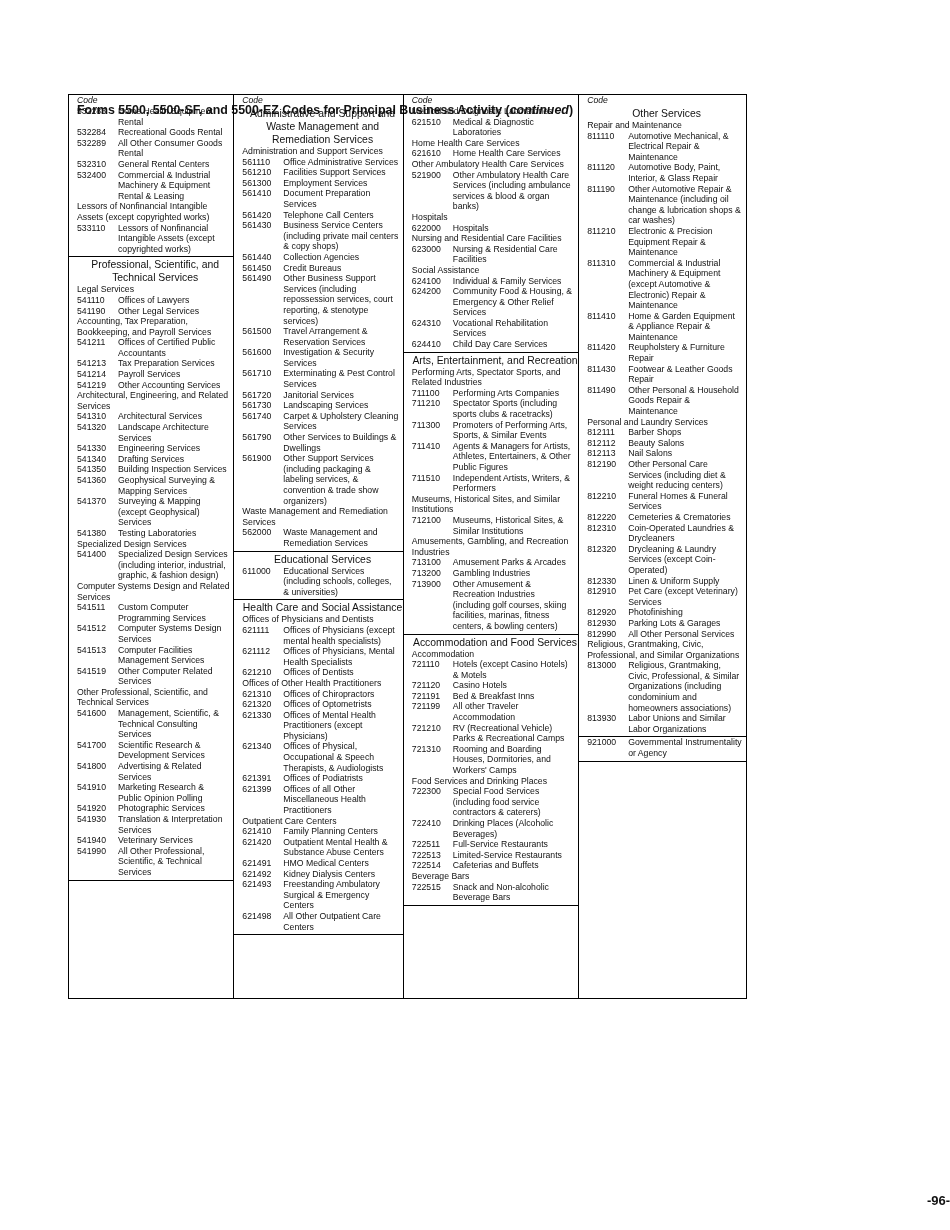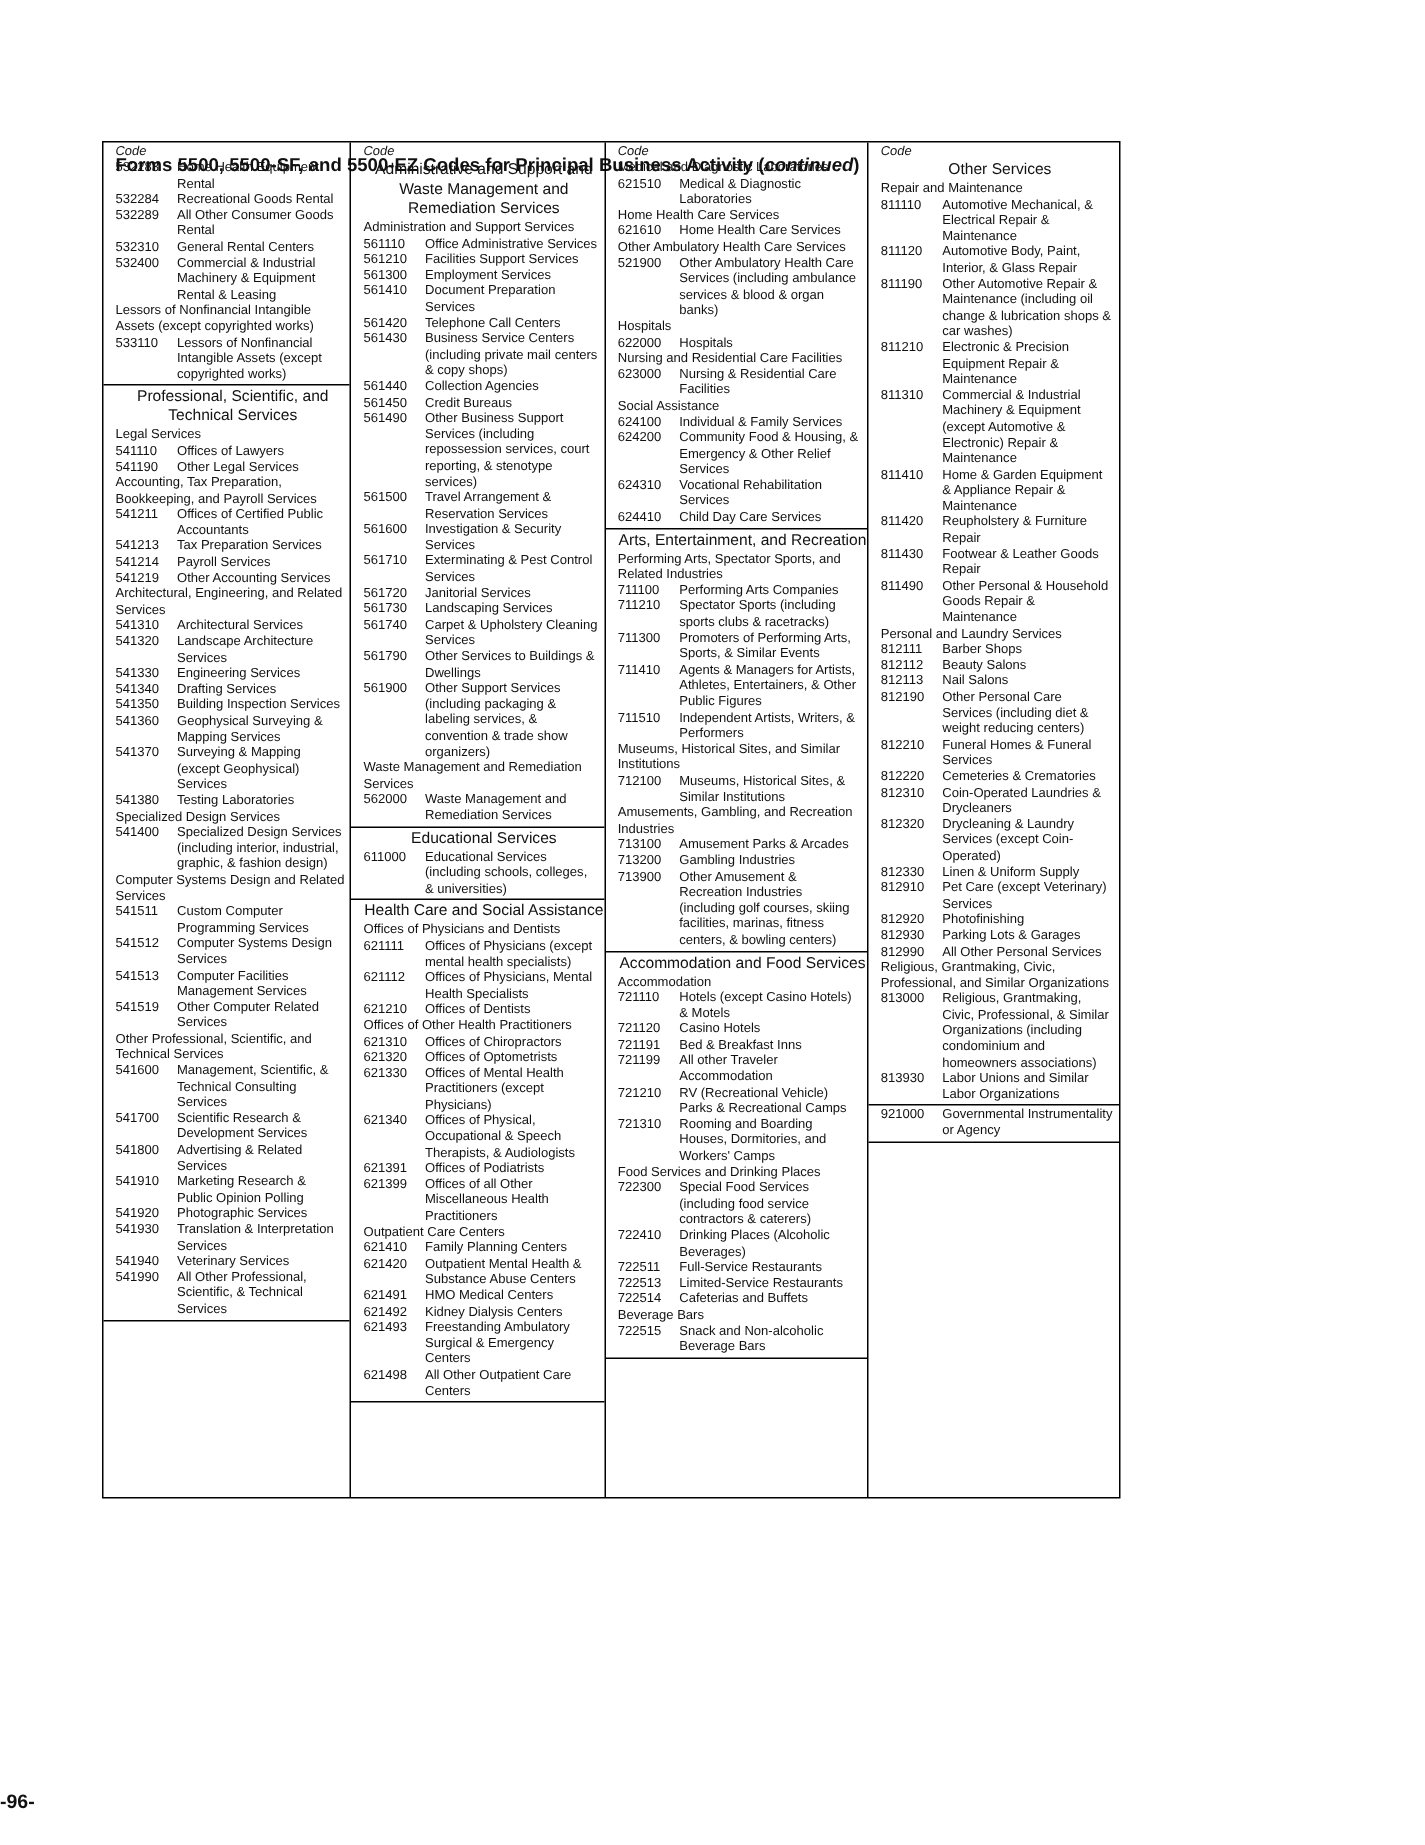--- a/index.html
+++ b/index.html
@@ -11,21 +11,21 @@
   .col:last-child { border-right: none; }
   .c1 { width: 198px; } .c2 { width: 203px; } .c3 { width: 210px; } .c4 { width: 200px; }
   .section { border-bottom: 1px solid #000; padding: 0 0 2px 0; }
   .code-label { font-size: 8.6px; font-style: italic; padding-left: 8px; line-height: 11px; }
   .sec-title { font-size: 10.4px; font-weight: normal; padding-left: 8px; line-height: 13px; margin-top: 1px; text-align: center; }
   .sub-title { font-size: 8.7px; font-weight: normal; padding-left: 8px; line-height: 10.6px; }
   .row { display: flex; font-size: 8.7px; line-height: 10.6px; padding-left: 8px; }
   .row .code { width: 41px; flex: 0 0 41px; }
   .row .desc { flex: 1; padding-right: 4px; }
   .plain { font-size: 8.7px; line-height: 10.6px; padding-left: 8px; }
-  .page-num { position: absolute; left: 0; width: 950px; top: 1193px; text-align: left; font-size: 13px; font-weight: bold; }
+  .page-num { position: absolute; left: 0; width: 950px; top: 1193px; text-align: right; font-size: 13px; font-weight: bold; }
 </style>
 </head>
 <body>
 
 <div class="title"><span>Forms 5500, 5500-SF, and 5500-EZ Codes for Principal Business Activity (</span><em>continued</em><span>)</span></div>
 
 <div class="table" id="codes-table">
     <div class="col c1">
       <div class="section">
         <div class="code-label">Code</div>

